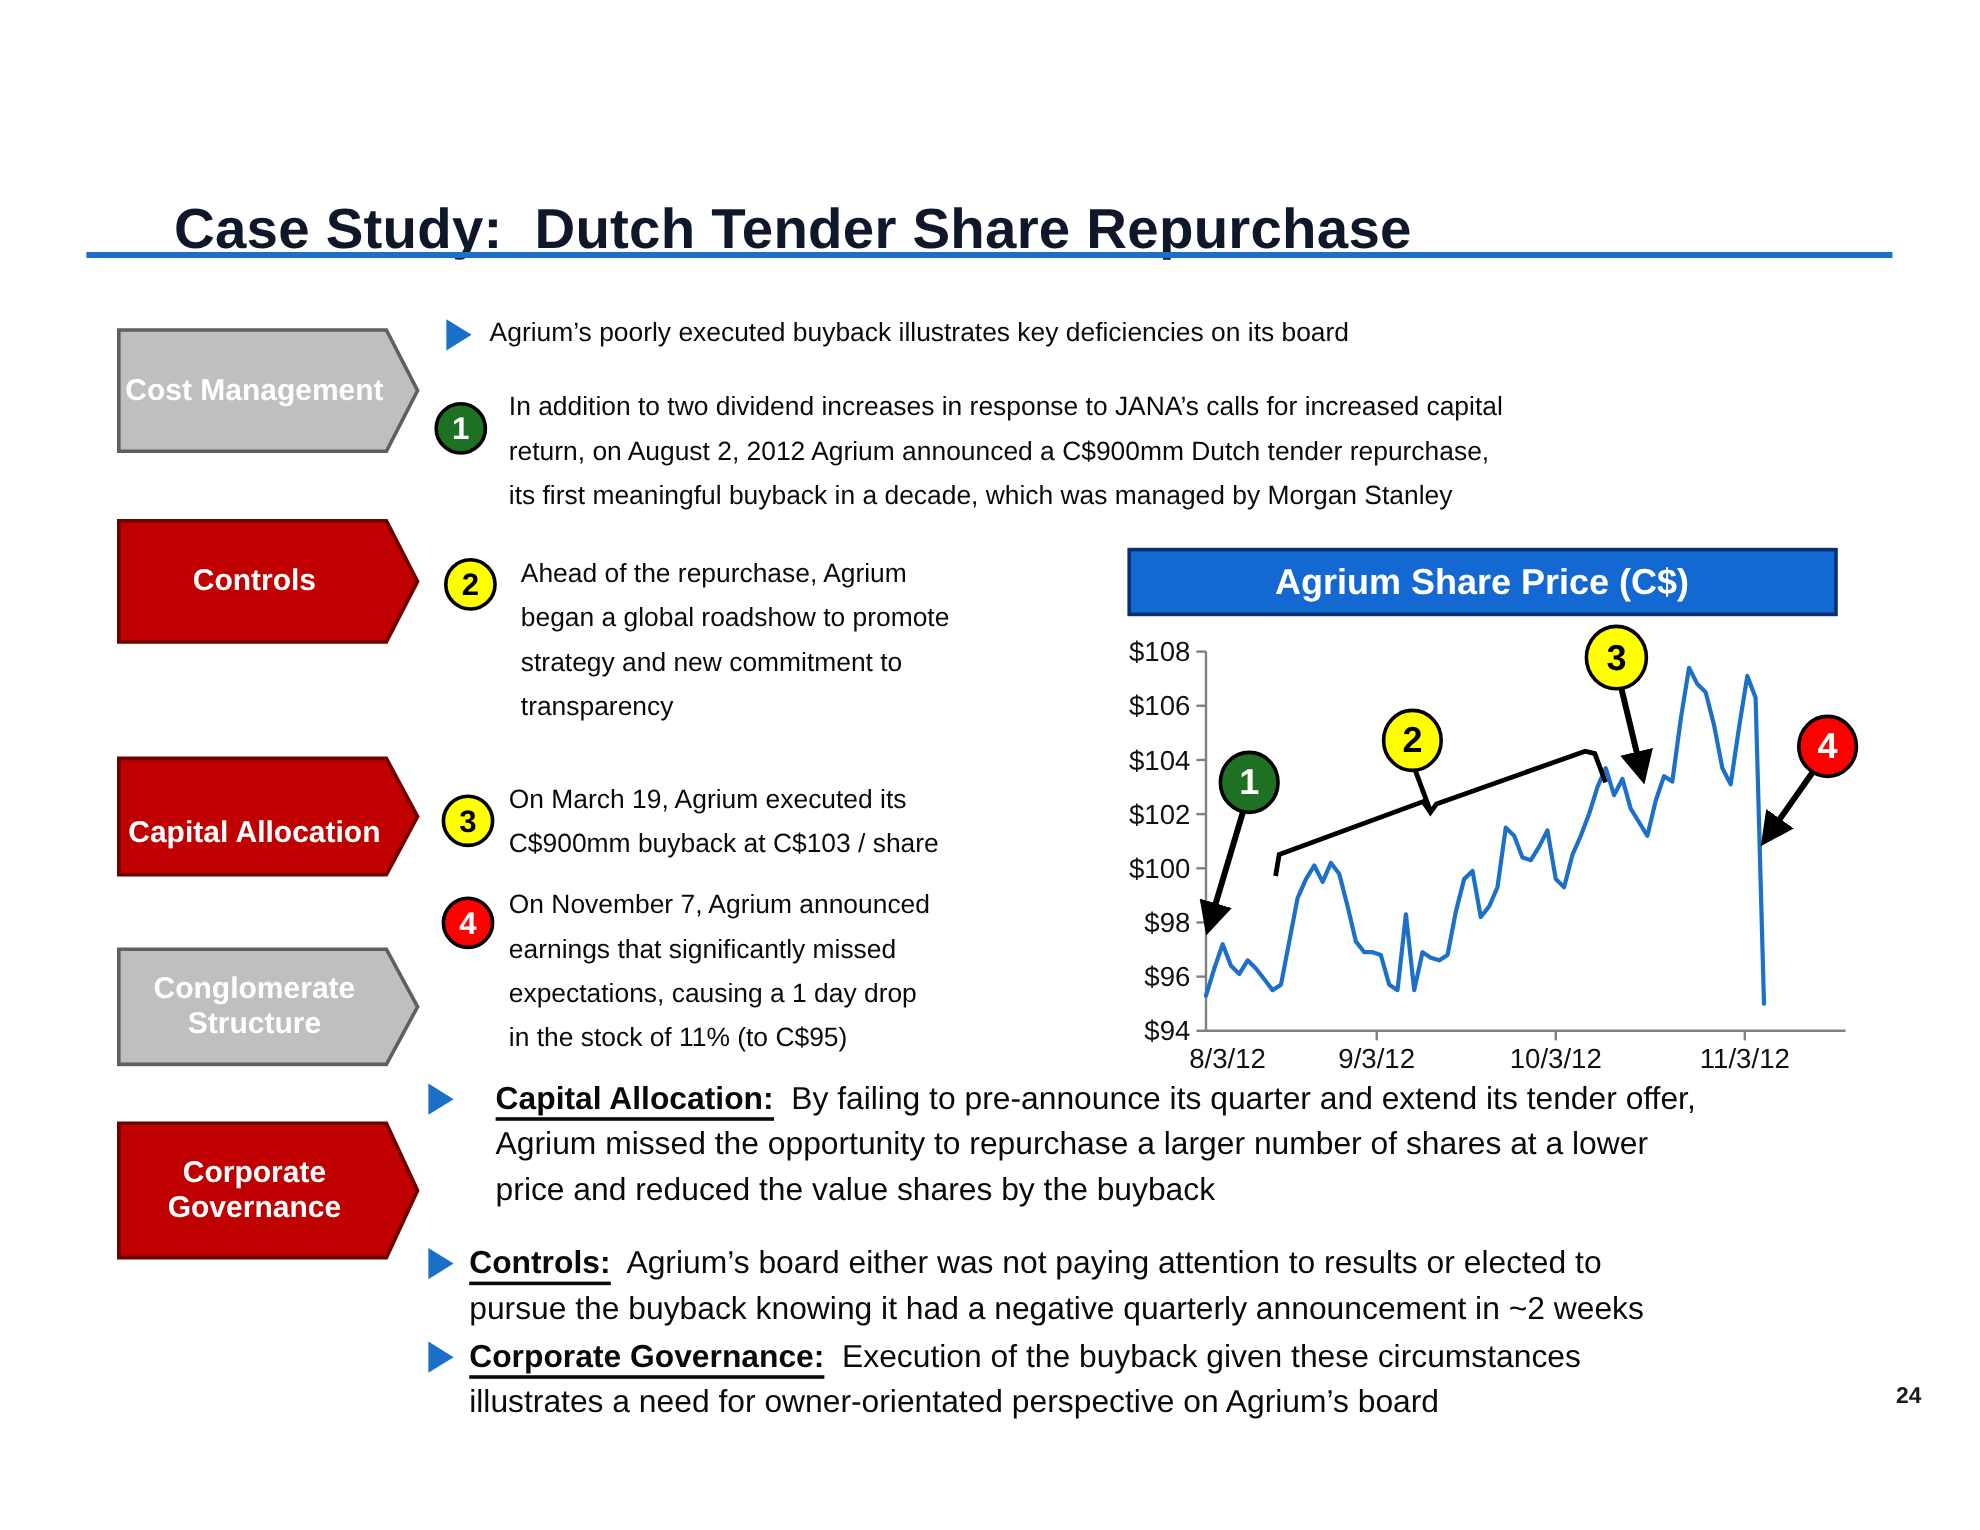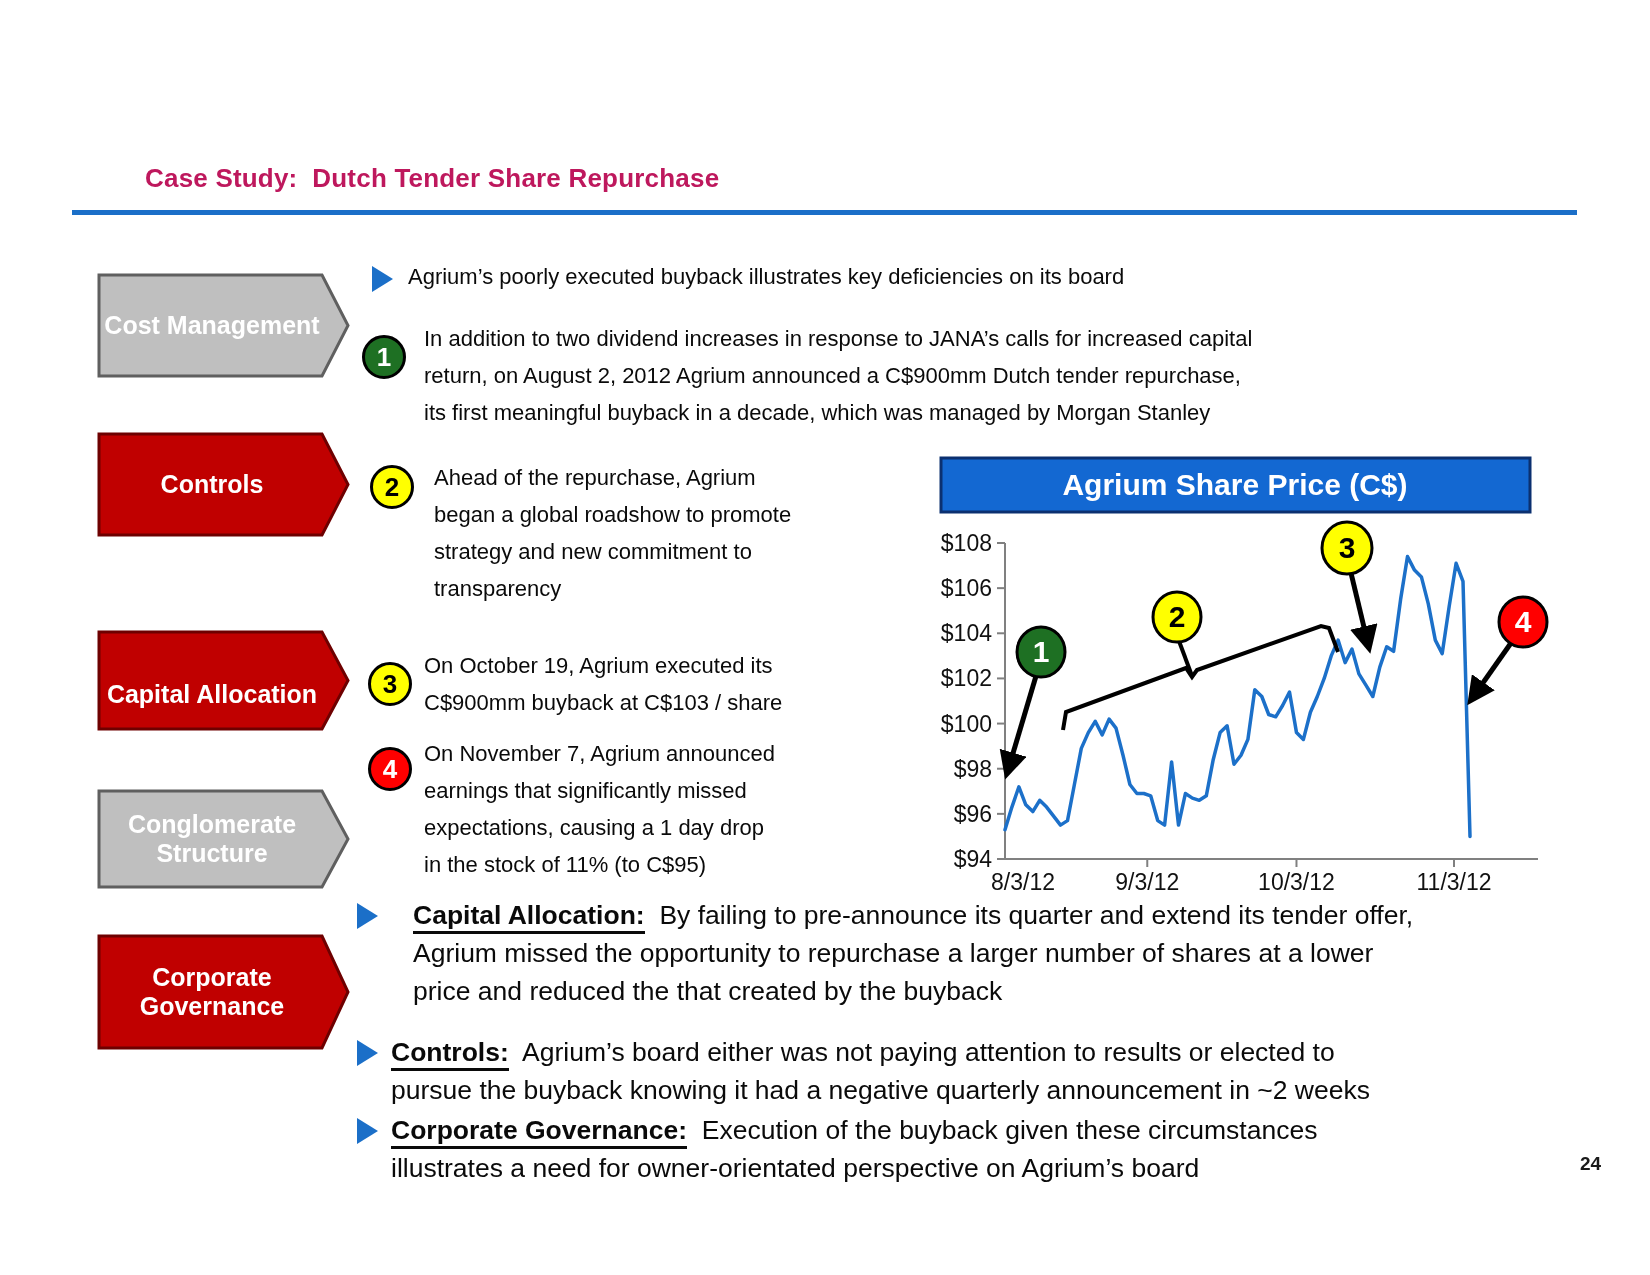--- a/index.html
+++ b/index.html
@@ -4,21 +4,21 @@
 <style>
   html,body{margin:0;padding:0;}
   body{
     width:1650px;height:1275px;background:#ffffff;
     font-family:"Liberation Sans","DejaVu Sans",sans-serif;
     color:#000;position:relative;overflow:hidden;
   }
   .abs{position:absolute;}
   
   #slide-title{
-    left:145px;top:163px;font-size:26px;font-weight:bold;color:#be185d;
+    left:145px;top:163px;font-size:47px;font-weight:bold;color:#0f172a;
     white-space:pre;letter-spacing:.2px;
   }
   #title-rule{left:72px;top:210px;width:1505px;height:5px;}
   
   .chevron{left:97px;width:253px;}
   .chevron svg{position:absolute;left:0;top:0;}
   .chevron .lbl{
     position:absolute;left:0;top:0;width:230px;height:100%;
     display:flex;align-items:center;justify-content:center;text-align:center;
     color:#fff;font-weight:bold;font-size:25px;line-height:1.18;padding:0 6px;box-sizing:border-box;
@@ -92,21 +92,21 @@
 <div class="abs num-circle" style="left: 370px; top: 465px; background: rgb(255, 255, 0); color: rgb(0, 0, 0);">2</div>
 <div class="abs bodytext" style="left:434px;top:459px;">
     <div>Ahead of the repurchase, Agrium</div>
     <div>began a global roadshow to promote</div>
     <div>strategy and new commitment to</div>
     <div>transparency</div>
   </div>
 
 <div class="abs num-circle" style="left: 368px; top: 662px; background: rgb(255, 255, 0); color: rgb(0, 0, 0);">3</div>
 <div class="abs bodytext" style="left:424px;top:647px;">
-    <div>On October 19, Agrium executed its</div>
+    <div>On March 19, Agrium executed its</div>
     <div>C$900mm buyback at C$103 / share</div>
   </div>
 
 <div class="abs num-circle" style="left: 368px; top: 747px; background: rgb(255, 0, 0); color: rgb(255, 255, 255);">4</div>
 <div class="abs bodytext" style="left:424px;top:735px;">
     <div>On November 7, Agrium announced</div>
     <div>earnings that significantly missed</div>
     <div>expectations, causing a 1 day drop</div>
     <div>in the stock of 11% (to C$95)</div>
   </div>
@@ -157,21 +157,21 @@
     <text x="427" y="118" text-anchor="middle" font-size="30" font-weight="bold" fill="#000000">3</text>
     <ellipse cx="603" cy="182" rx="24" ry="25" fill="#FF0000" stroke="#000" stroke-width="3"></ellipse>
     <text x="603" y="192" text-anchor="middle" font-size="30" font-weight="bold" fill="#ffffff">4</text>
   </svg>
 
 <span class="abs tri" style="left: 357px; top: 903px; border-left-color: rgb(27, 111, 200);"></span>
 <div class="abs bbullet-text" style="left:391px;top:896px;margin-left:22px;">
   <div class="bline"><span class="lead">Capital Allocation:</span><span>  By failing to pre-announce its quarter and extend its tender offer,</span></div>
   <div>
       <div>Agrium missed the opportunity to repurchase a larger number of shares at a lower</div>
-      <div>price and reduced the that created by the buyback</div>
+      <div>price and reduced the value shares by the buyback</div>
     </div>
 </div>
 
 <span class="abs tri" style="left: 357px; top: 1040px; border-left-color: rgb(27, 111, 200);"></span>
 <div class="abs bbullet-text" style="left:391px;top:1033px;">
   <div class="bline"><span class="lead">Controls:</span><span>  Agrium’s board either was not paying attention to results or elected to</span></div>
   <div>
       <div>pursue the buyback knowing it had a negative quarterly announcement in ~2 weeks</div>
     </div>
 </div>

